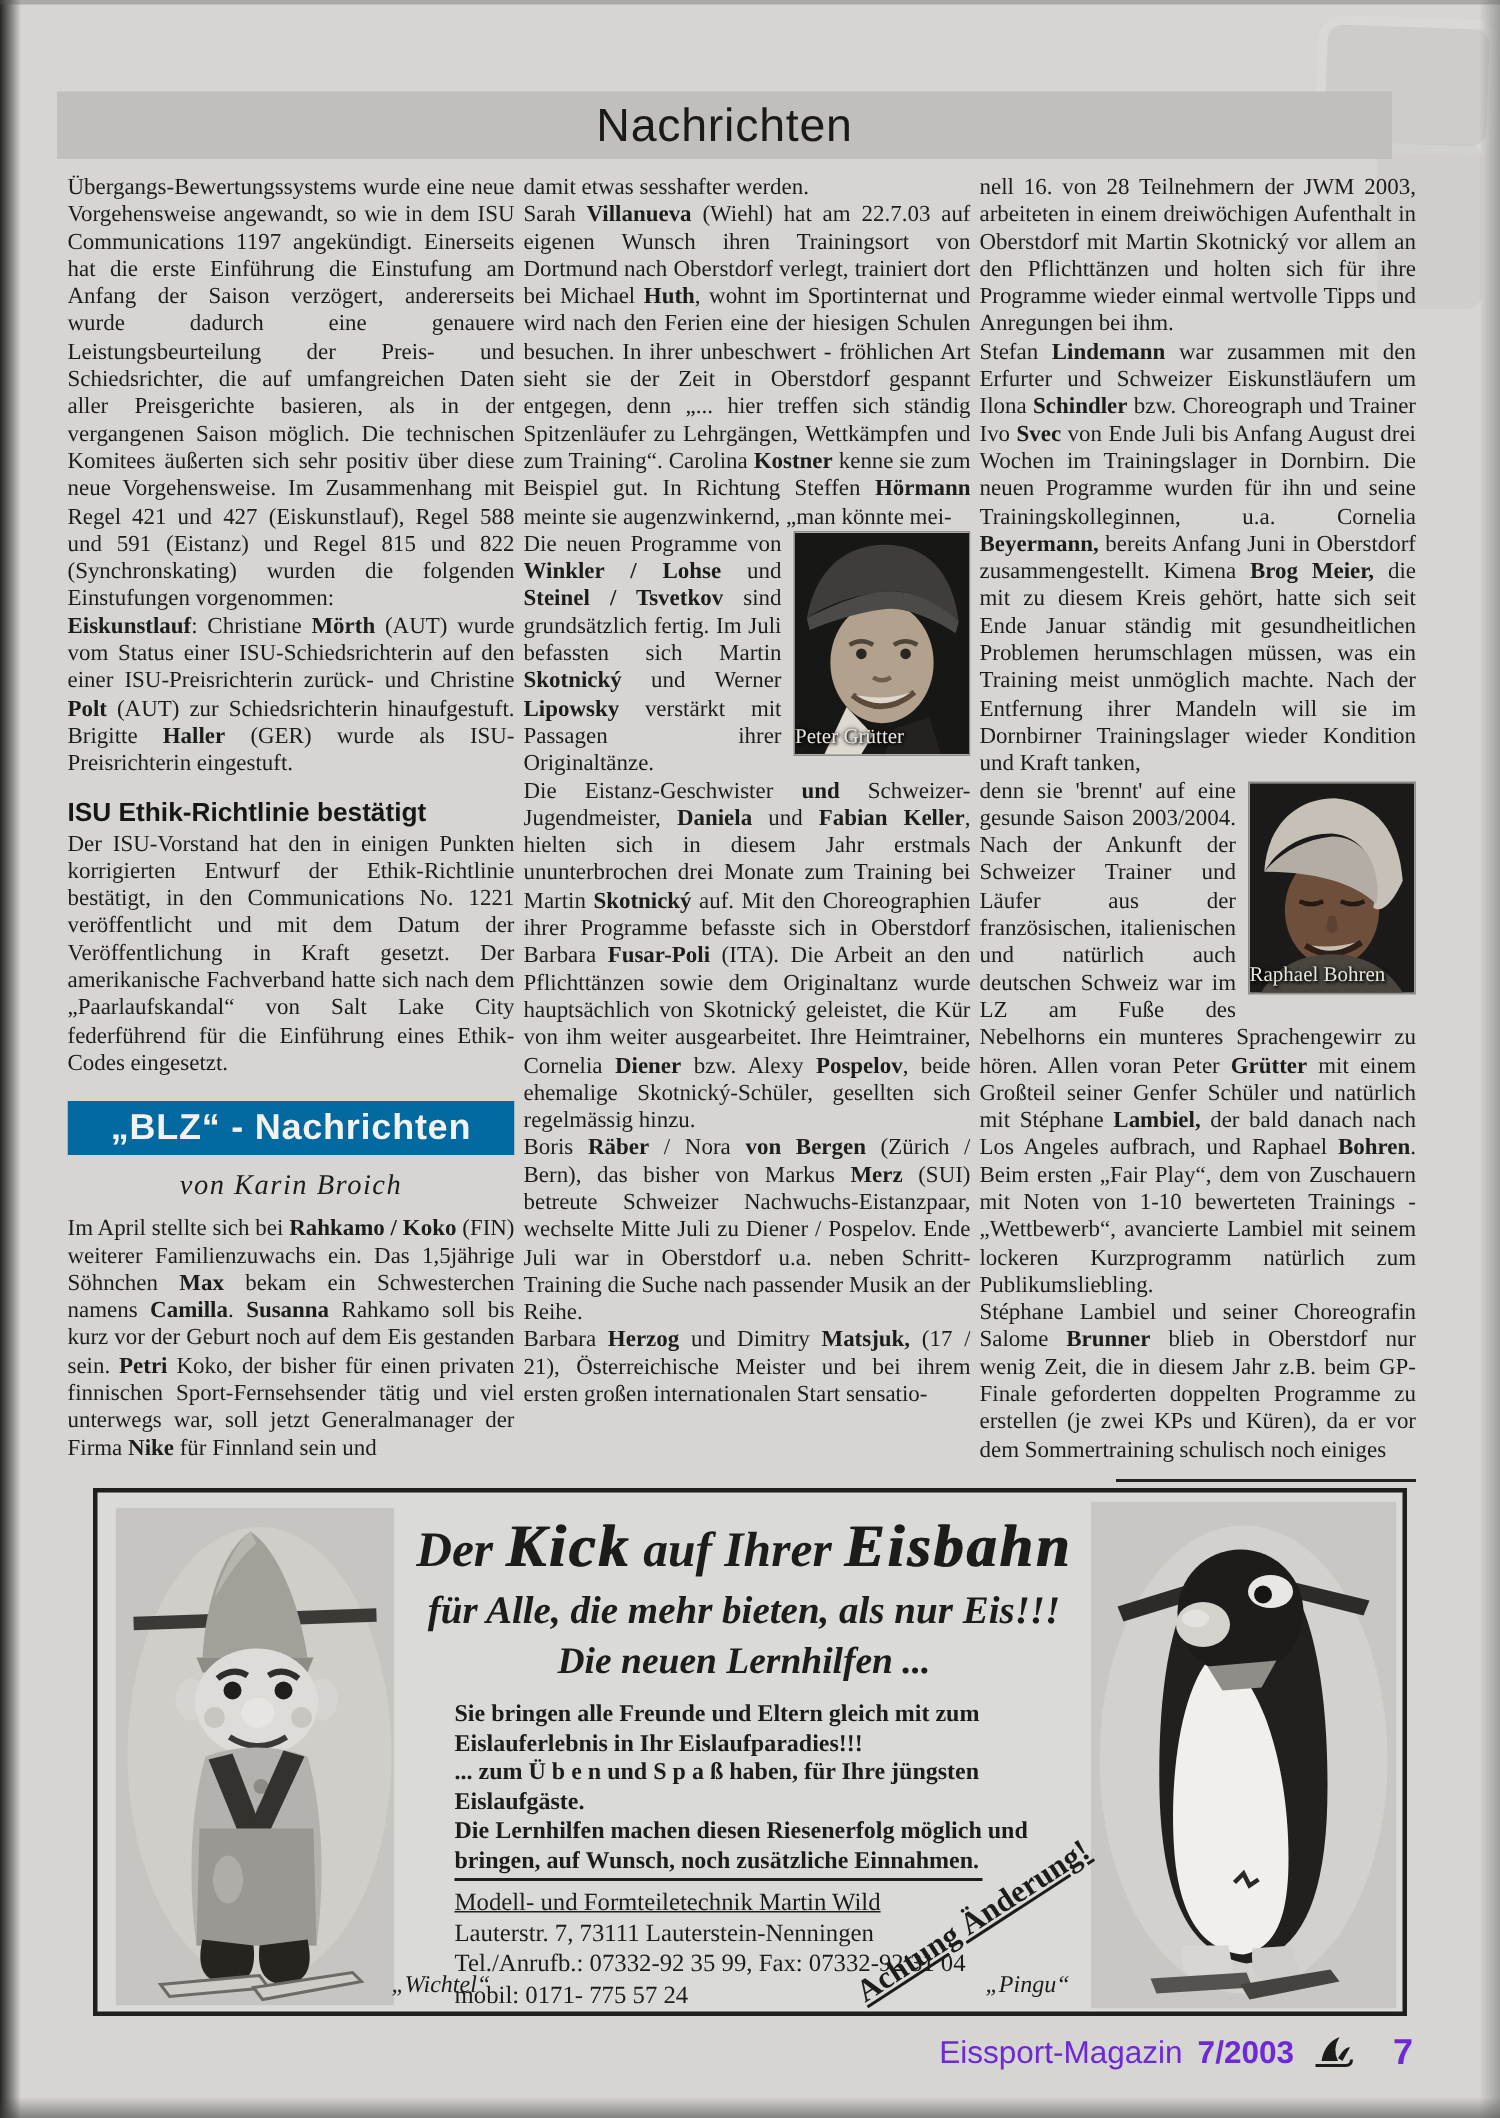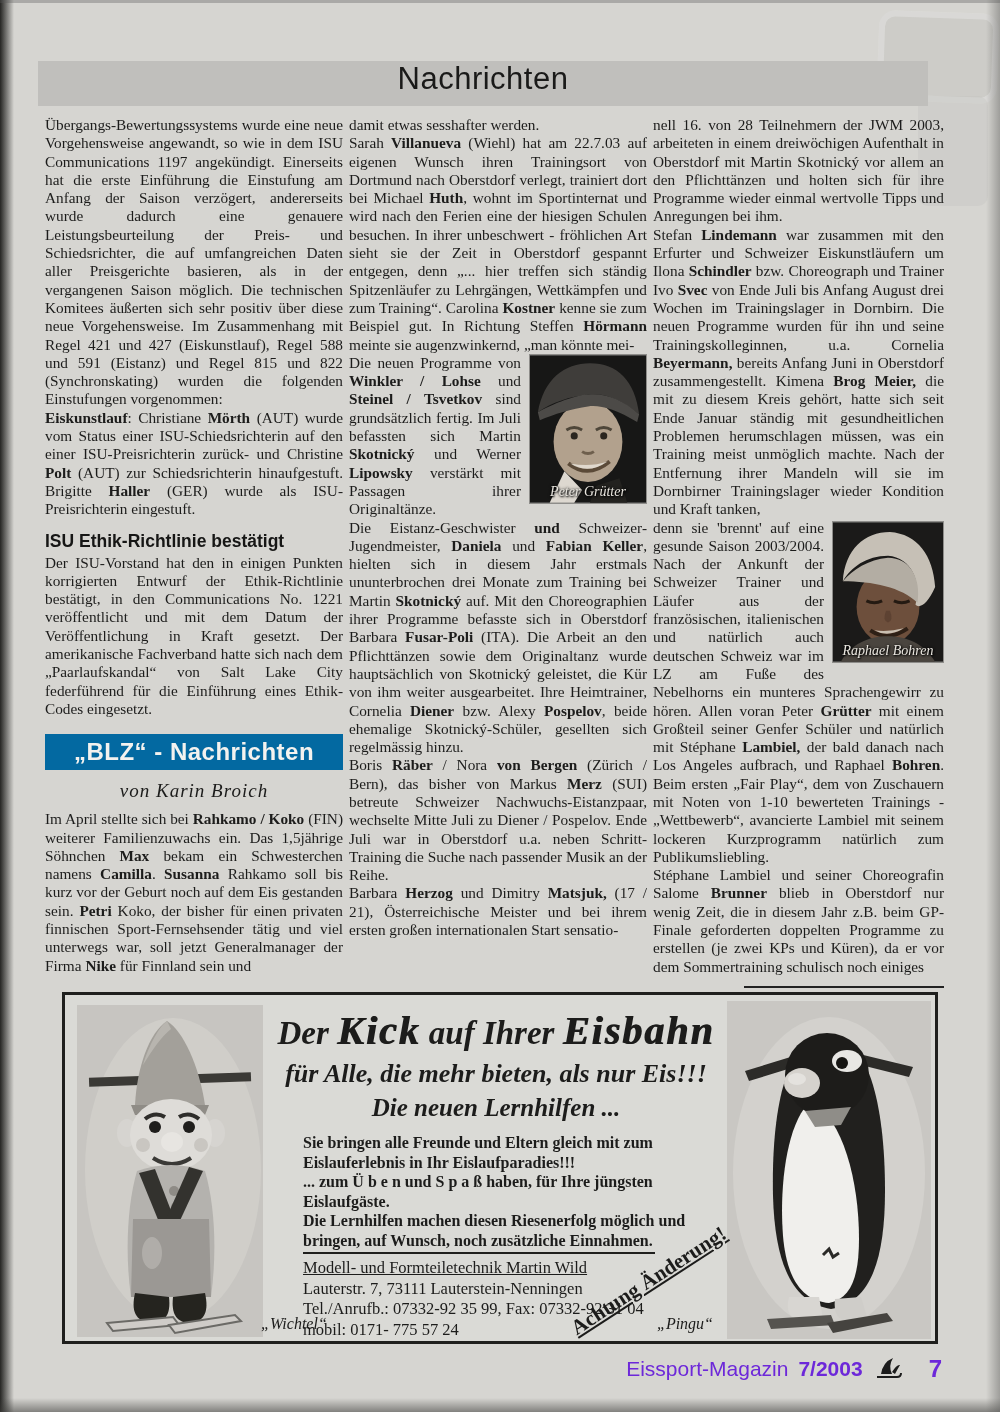--- a/index.html
+++ b/index.html
@@ -18,21 +18,21 @@
     background:linear-gradient(to left,rgba(90,90,88,0.45),rgba(90,90,88,0));}
   .edge-top{position:absolute;left:0;top:0;width:1000px;height:3px;background:rgba(90,90,88,0.35);}
   .watermark{position:absolute;left:878px;top:12px;width:108px;height:78px;
     border:6px solid rgba(255,255,255,0.25);border-radius:16px;background:rgba(180,180,176,0.25);
     transform:rotate(2deg);}
   .watermark2{position:absolute;left:918px;top:96px;width:70px;height:110px;
     background:rgba(190,190,186,0.28);border-radius:10px;}
 
   
   .header-bar{position:absolute;left:38px;top:61px;width:890px;height:45px;
-    background:#c0bfbc;display:flex;align-items:flex-start;justify-content:center;}
+    background:#c0bfbc;display:flex;align-items:center;justify-content:center;}
   .header-bar h1{margin:0;font-family:"Liberation Sans",sans-serif;font-weight:400;
     font-size:31px;letter-spacing:0.5px;color:#1a1a19;}
 
   
   .cols{position:absolute;left:45px;top:116px;width:905px;height:874px;
     display:flex;gap:6px;overflow:hidden;}
   .col{width:298px;flex:0 0 auto;overflow:hidden;}
   .col.c3{width:291px;}
   .col p{margin:0;font-size:15.3px;line-height:18.3px;text-align:justify;}
   .col b{font-weight:700;}
@@ -43,22 +43,22 @@
   .blz-banner span{font-family:"Liberation Sans",sans-serif;font-weight:700;
     font-size:24px;color:#f3f2ef;letter-spacing:0.5px;}
   .byline{margin:2px 0 8px 0;text-align:center;font-style:italic;font-size:19px;letter-spacing:1px;}
 
   
   .photo{float:right;position:relative;margin:2px 0 4px 8px;border:1px solid #8e8d8a;
     box-sizing:border-box;overflow:hidden;}
   .photo svg{display:block;}
   .photo-peter{width:118px;height:150px;}
   .photo-raphael{width:112px;height:142px;}
-  .photo figcaption{position:absolute;left:0;bottom:3px;width:100%;text-align:center;
-    color:#e9e6df;font-style:italic;font-size:14px;text-shadow:0 0 3px #000,1px 1px 2px #000;}
+  .photo figcaption{position:absolute;left:0;bottom:3px;width:100%;
+    color:#e9e6df;font-size:14px;text-shadow:0 0 3px #000,1px 1px 2px #000;}
   .wrap{overflow:visible;}
   .wrap::after{content:"";display:block;clear:none;}
 
   .fortsetzung{margin-top:10px;margin-left:auto;width:200px;border-top:2px solid #222;
     padding-top:4px;text-align:right;font-style:italic;font-size:16px;}
 
   
   .ad-box{position:absolute;left:62px;top:992px;width:876px;height:352px;
     border:3px solid #1f1f1d;background:#dadad6;box-sizing:border-box;}
   .ad-fig{position:absolute;overflow:hidden;}

